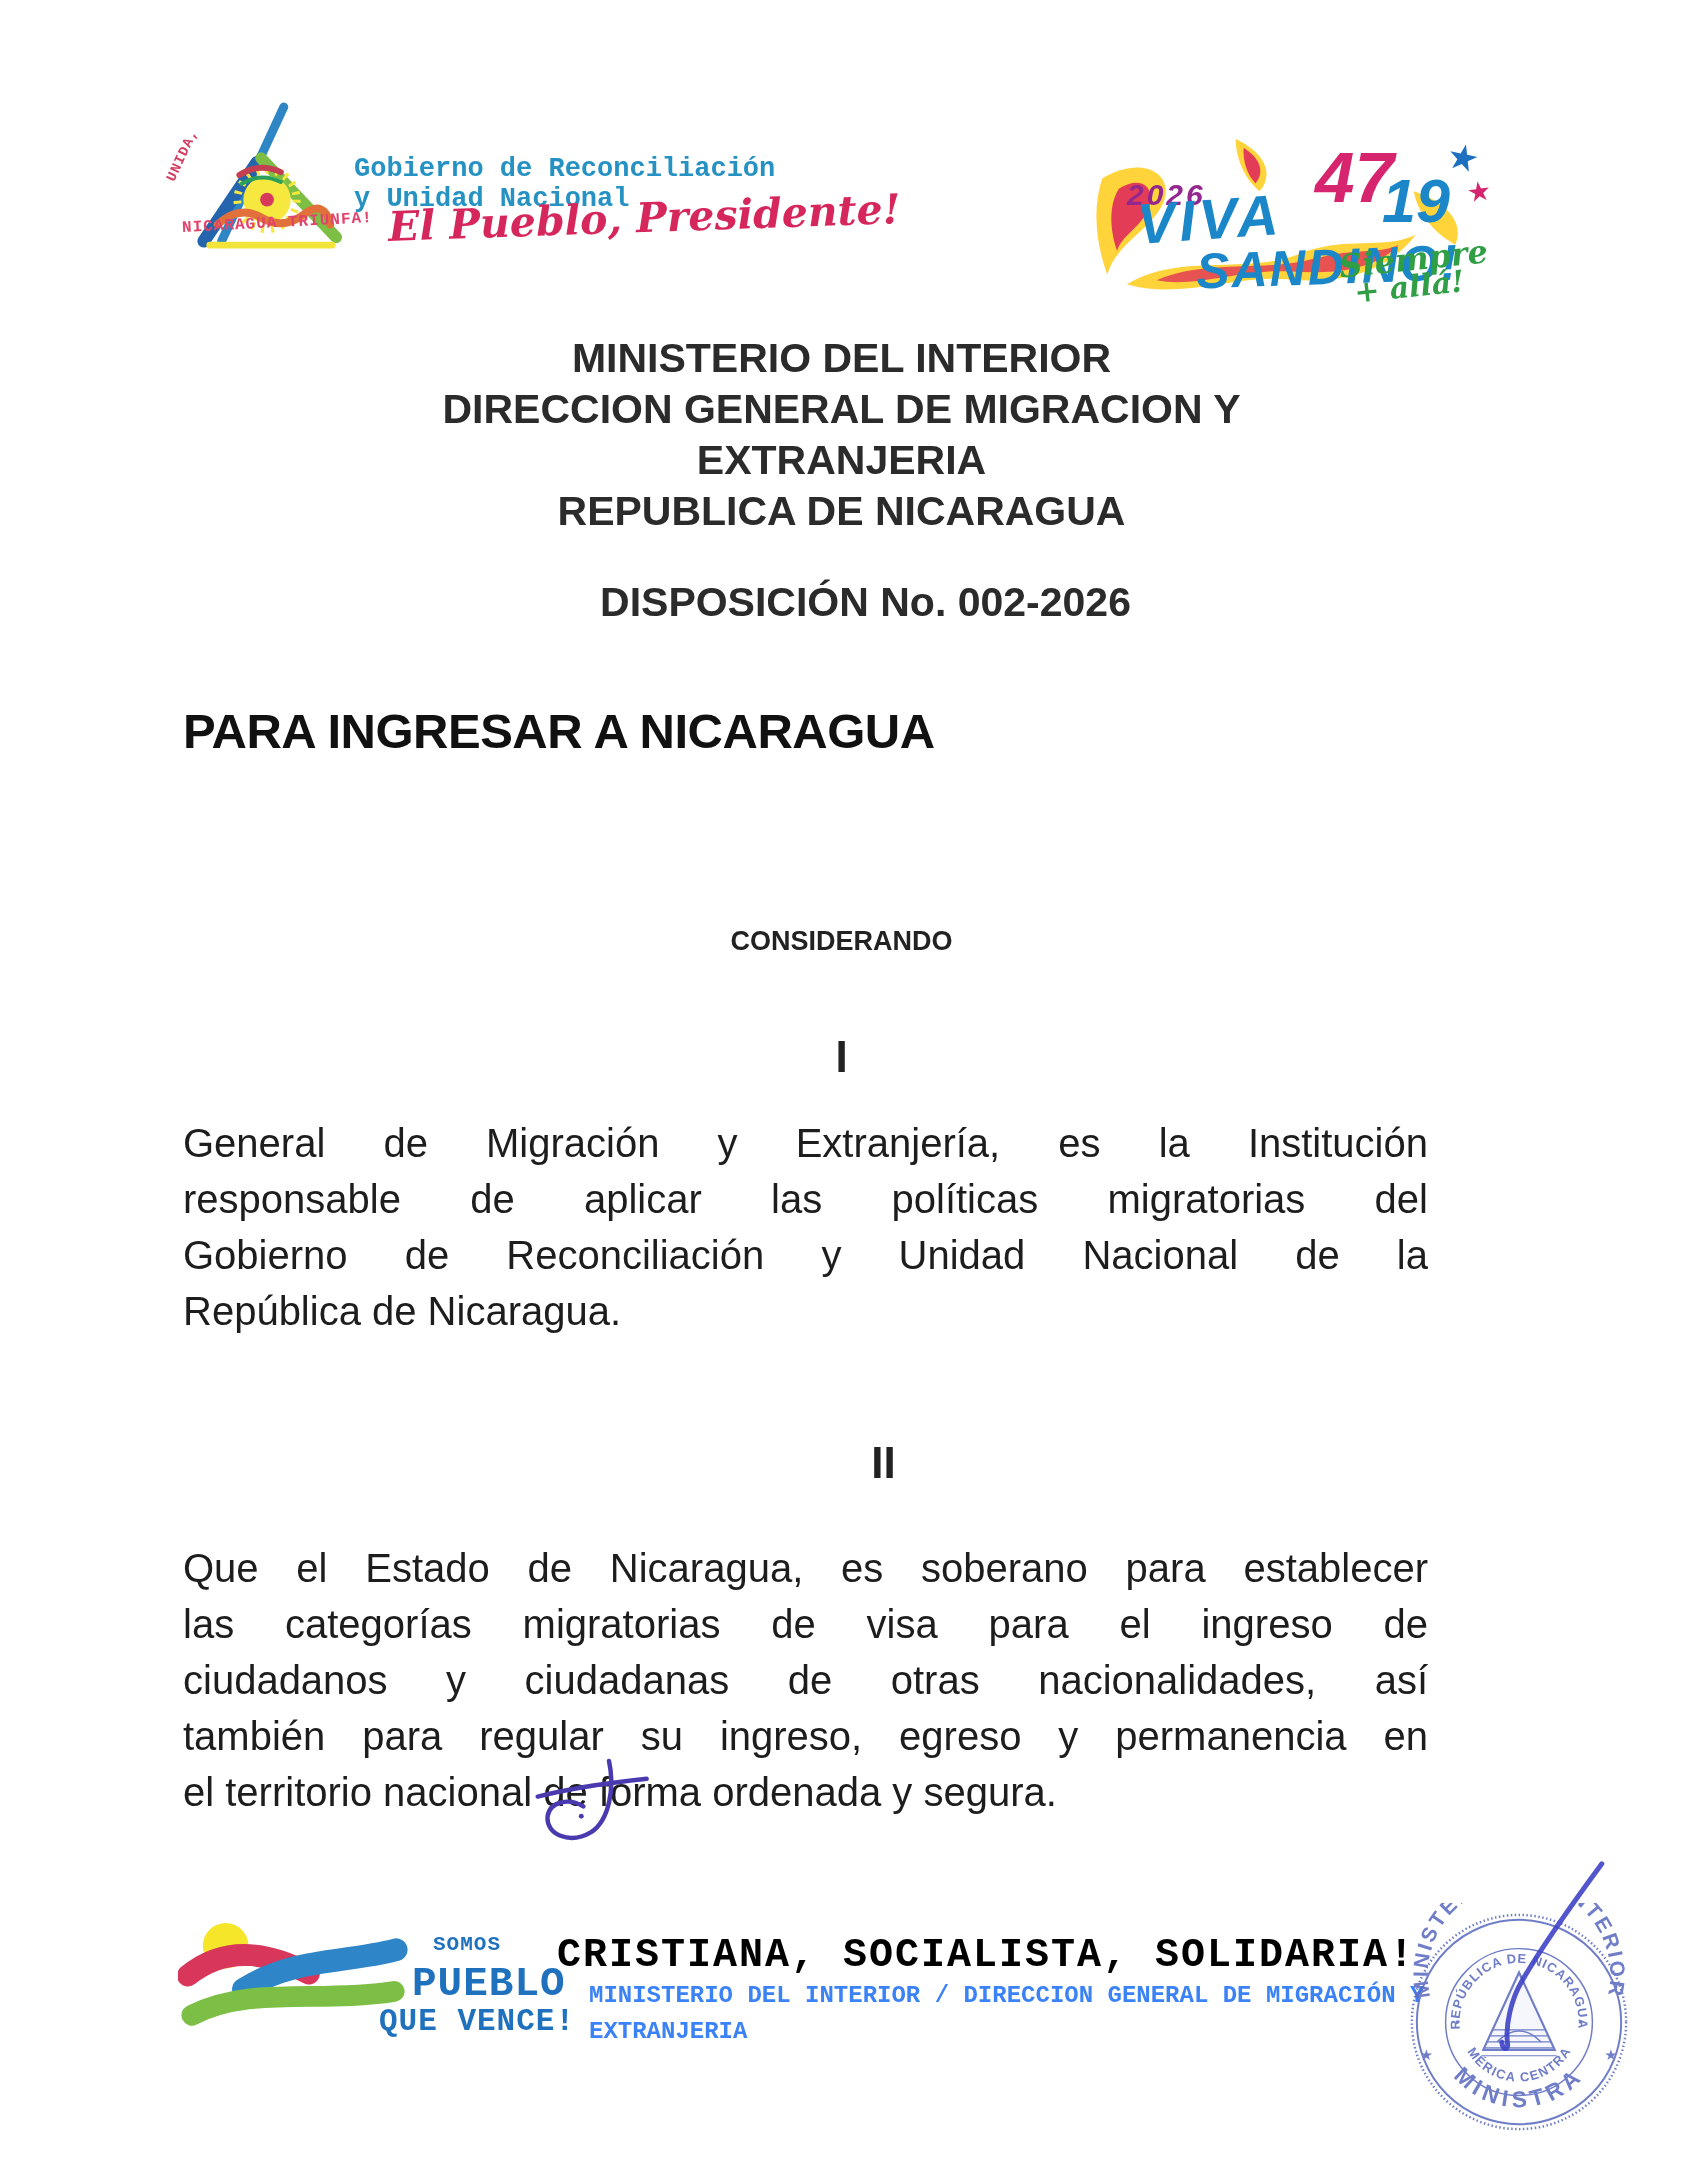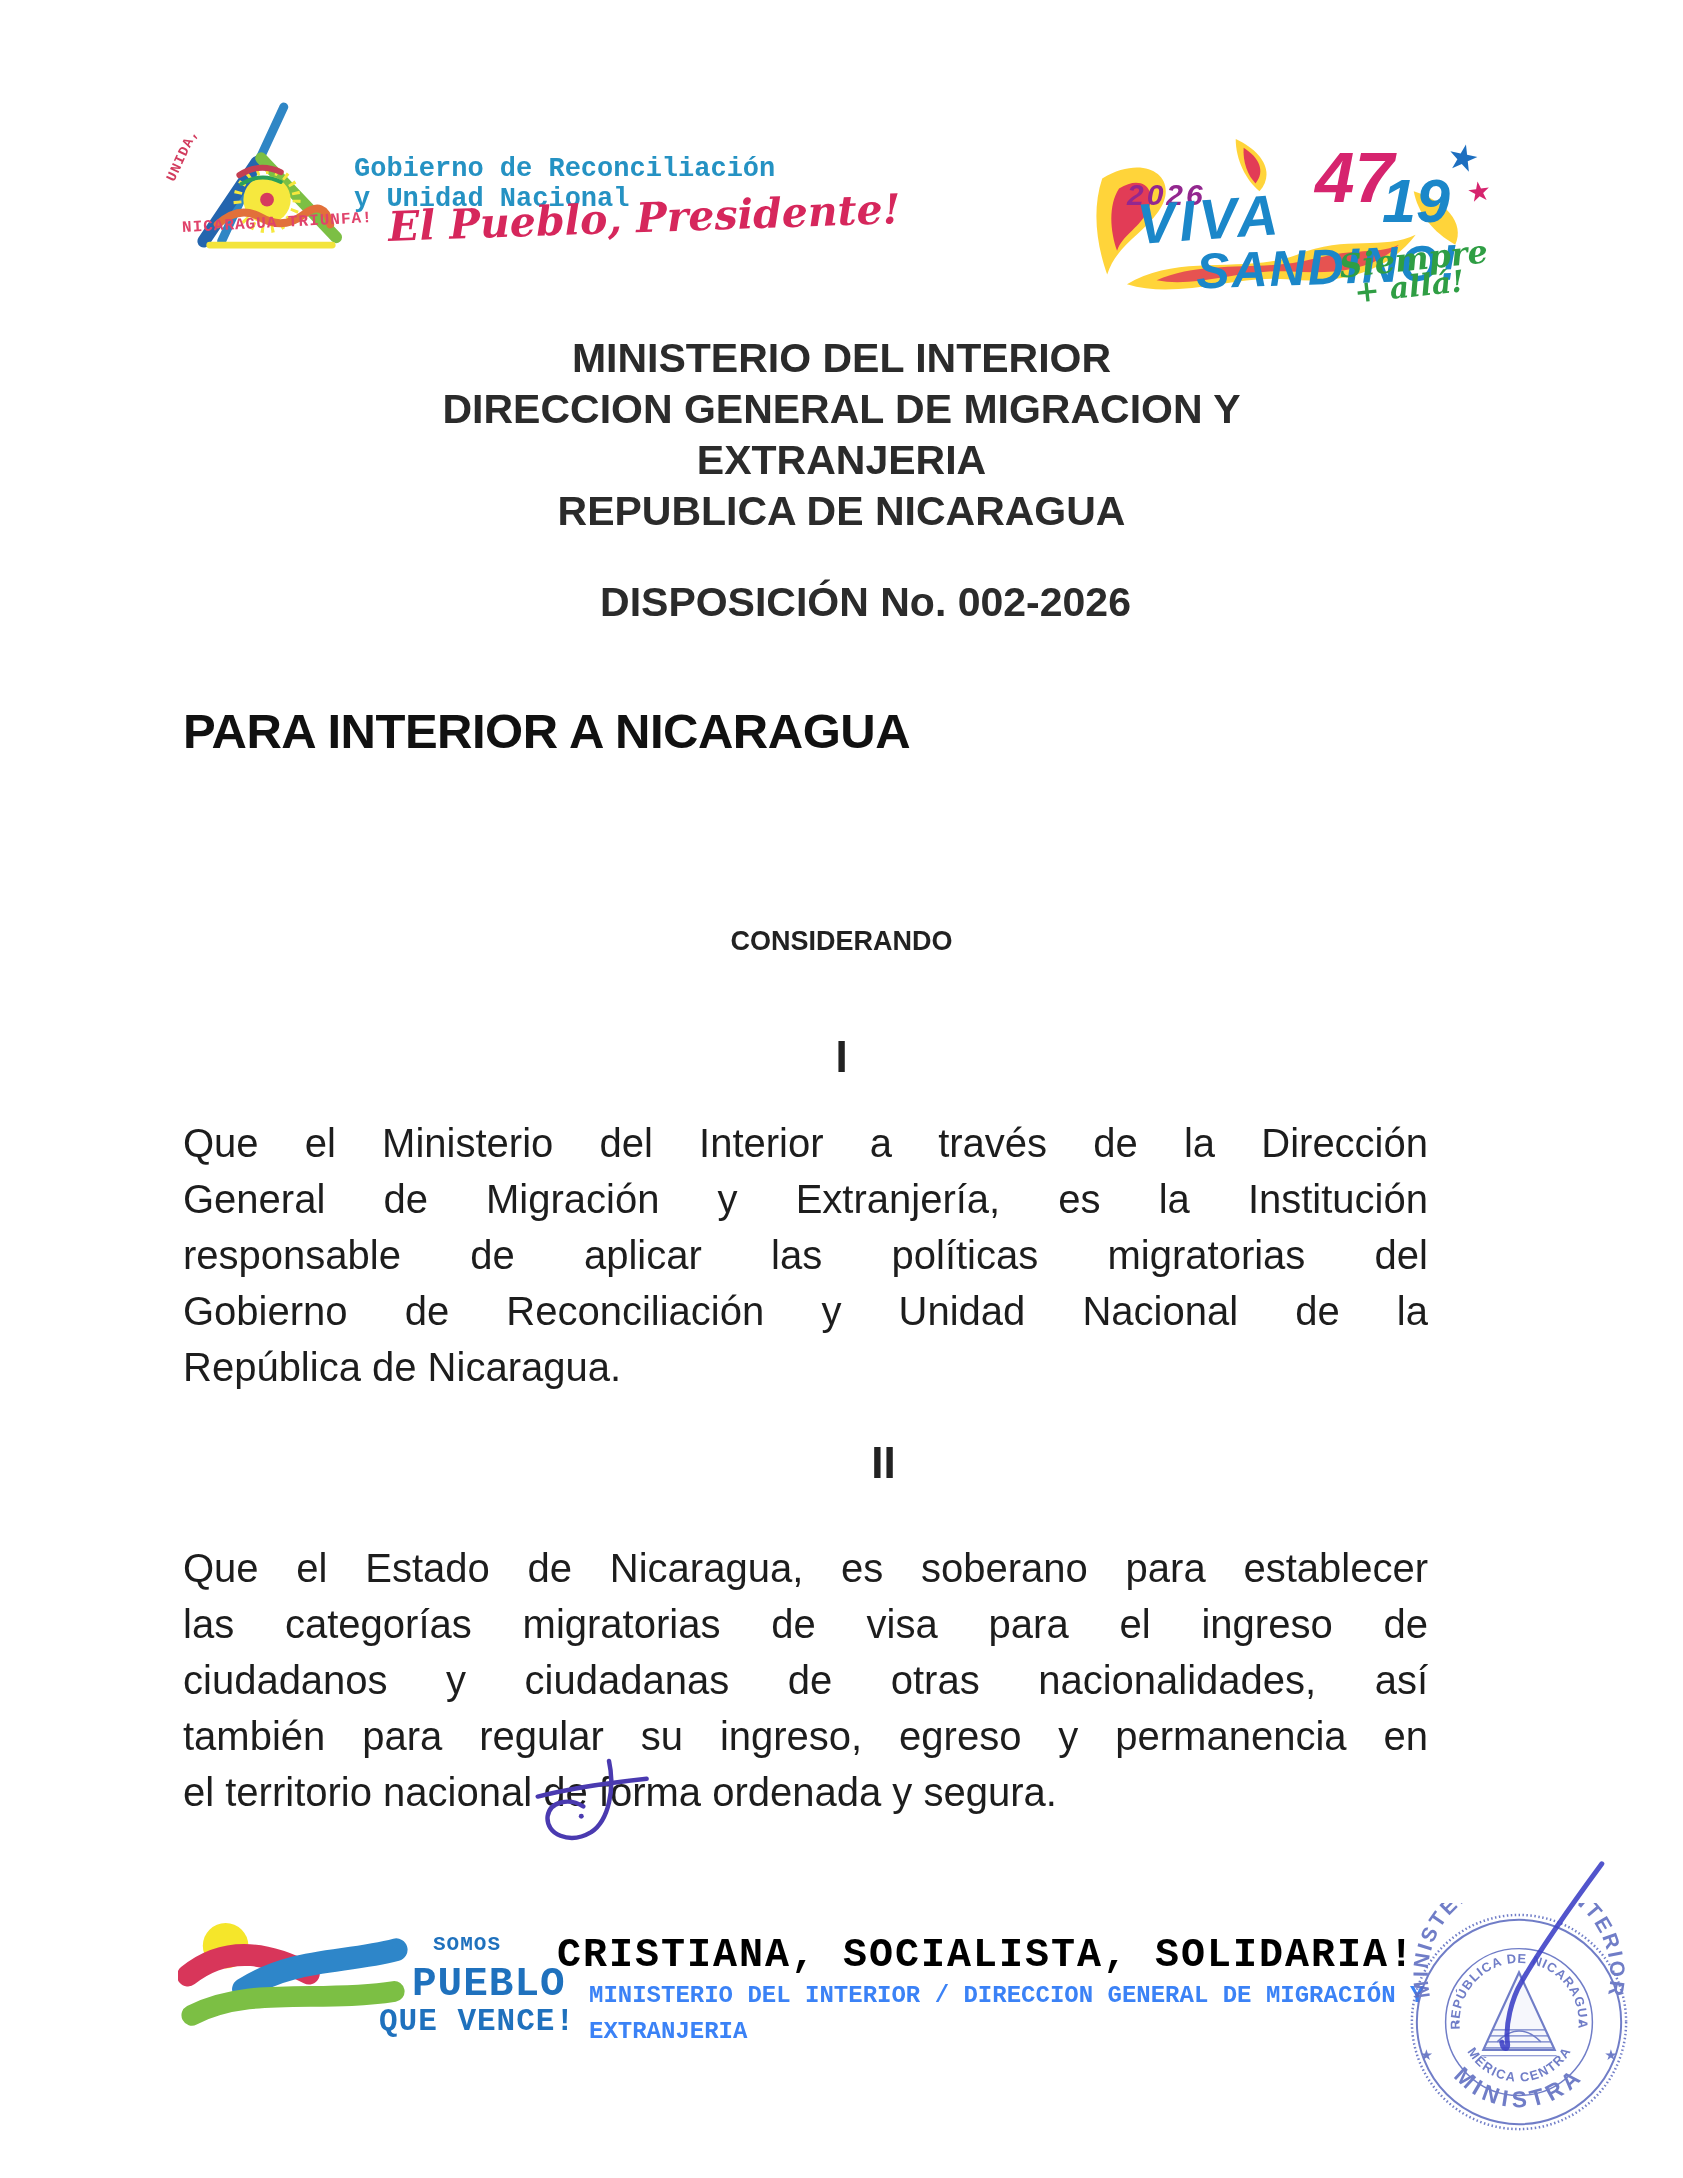--- a/index.html
+++ b/index.html
@@ -107,29 +107,28 @@
   <div class="abs center-block ministry">
     <div>MINISTERIO DEL INTERIOR</div>
     <div>DIRECCION GENERAL DE MIGRACION Y</div>
     <div>EXTRANJERIA</div>
     <div>REPUBLICA DE NICARAGUA</div>
   </div>
 
   <div class="abs center-block dispo">DISPOSICIÓN No. 002-2026</div>
 
   <div class="abs doc-title">
-    <div>PARA INTERIOR A NICARAGUA</div>
+    <div>PARA INGRESAR A NICARAGUA</div>
   </div>
 
   <div class="abs center-block considerando">CONSIDERANDO</div>
 
   <div class="abs center-block numeral num-1">I</div>
 
   <div class="abs para p1">
-    <div class="jline">Que el Ministerio del Interior a través de la Dirección</div>
     <div class="jline">General de Migración y Extranjería, es la Institución</div>
     <div class="jline">responsable de aplicar las políticas migratorias del</div>
     <div class="jline">Gobierno de Reconciliación y Unidad Nacional de la</div>
     <div class="jline last">República de Nicaragua.</div>
   </div>
 
   <div class="abs center-block numeral num-2">II</div>
 
   <div class="abs para p2">
     <div class="jline">Que el Estado de Nicaragua, es soberano para establecer</div>

